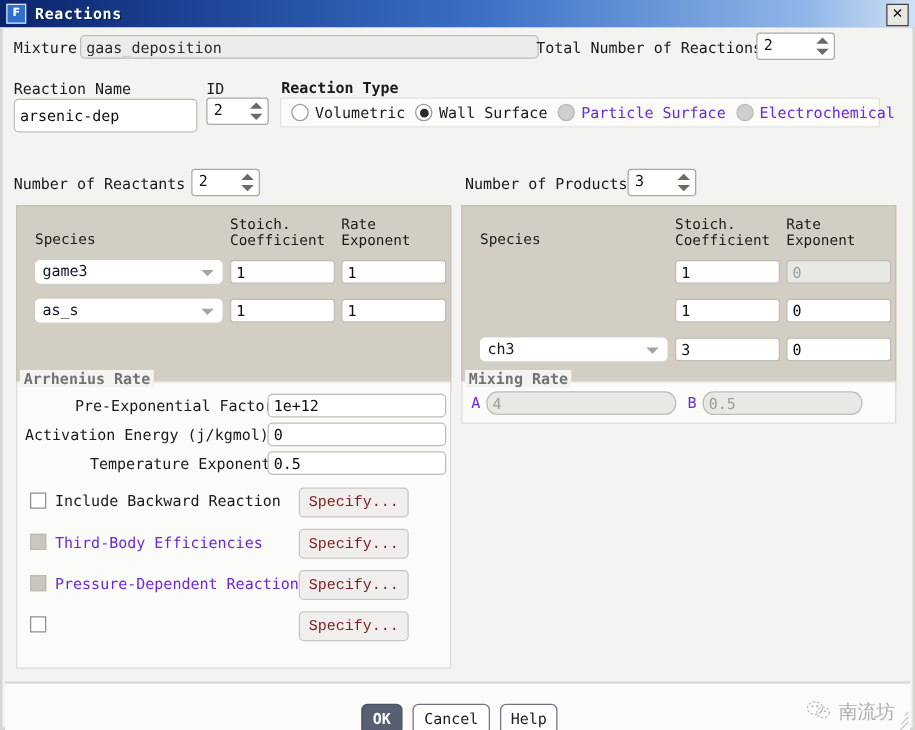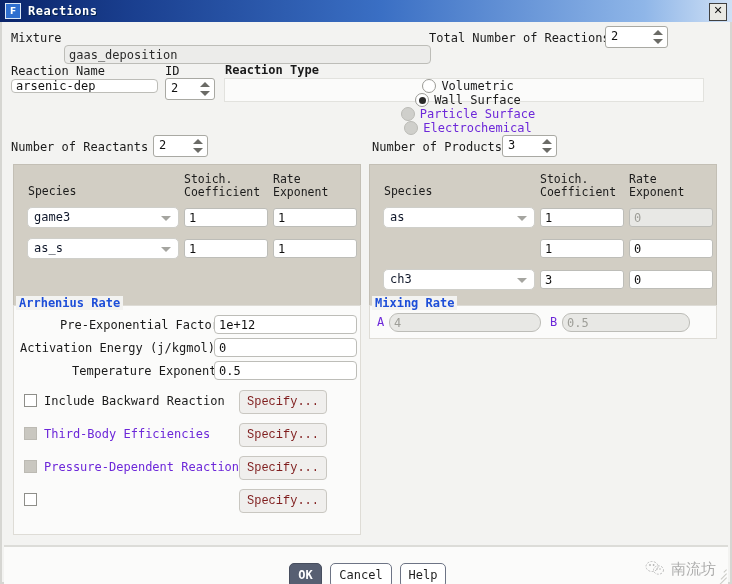--- a/index.html
+++ b/index.html
@@ -220,21 +220,21 @@
   .group {
     position: absolute;
     box-sizing: border-box;
     border: 1px solid #dedcd6;
     background: #fbfbfa;
   }
   .group-title {
     position: absolute;
     font-size: 12px;
     font-weight: bold;
-    color: #1d4ed8;
+    color: #737373;
     background: #f3f3f1;
     padding: 0 3px;
   }
 
   
   .cbox {
     position: absolute;
     width: 13px; height: 13px;
     box-sizing: border-box;
     border: 1px solid #8e8e89;
@@ -326,44 +326,44 @@
 
   <div class="titlebar">
     <div class="title-icon">F</div>
     <div class="title-text">Reactions</div>
     <div class="title-close">✕</div>
   </div>
 
   <div class="client">
 
     <div class="lbl" style="position:absolute;left:9px;top:9px;">Mixture</div>
-    <input class="tin ro" style="position: absolute; left: 62px; top: 23px; width: 367px;" readonly="" value="gaas_deposition">
+    <input class="tin ro" style="position: absolute; left: 62px; top: 6px; width: 367px;" readonly="" value="gaas_deposition">
     <div class="lbl" style="position:absolute;left:427px;top:9px;">Total Number of Reactions</div>
     <div class="spin" style="left:603px;top:4px;width:63px;">
       <span class="val">2</span>
       <span class="arrows">
           <i class="up"></i>
           <i class="dn"></i>
         </span>
     </div>
 
     <div class="lbl" style="position:absolute;left:9px;top:42px;">Reaction Name</div>
-    <input class="tin" style="position: absolute; left: 9px; top: 57px; width: 147px; height: 14px;" value="arsenic-dep">
+    <input class="tin" style="position: absolute; left: 9px; top: 57px; width: 147px; height: 27px;" value="arsenic-dep">
 
     <div class="lbl" style="position:absolute;left:163px;top:42px;">ID</div>
     <div class="spin" style="left:163px;top:56px;width:50px;">
       <span class="val">2</span>
       <span class="arrows">
           <i class="up"></i>
           <i class="dn"></i>
         </span>
     </div>
 
     <div class="lbl" style="position:absolute;left:223px;top:41px;font-weight:bold;">Reaction Type</div>
-    <div class="radio-row" id="reaction-type-row" style="left:222px;top:56px;width:480px;height:24px;flex-direction:column;">
+    <div class="radio-row" id="reaction-type-row" style="left:222px;top:56px;width:480px;height:24px;">
         <div class="radio">
           <span class="dot"></span>
           <span class="lbl">Volumetric</span>
         </div>
         <div class="radio">
           <span class="dot sel"></span>
           <span class="lbl">Wall Surface</span>
         </div>
         <div class="radio">
           <span class="dot off"></span>
@@ -404,21 +404,20 @@
           <i class="up"></i>
           <i class="dn"></i>
         </span>
     </div>
     <div class="species-panel" id="products-panel" style="left:367px;top:142px;width:348px;height:149px;">
       <div class="sp-head" style="left:14px;top:20px;">Species</div>
       <div class="sp-head" style="left:170px;top:8px;">Stoich.
 Coefficient</div>
       <div class="sp-head" style="left:259px;top:8px;">Rate
 Exponent</div>
-    <div class="combo" style="left: 13px; top: 42px; width: 152px;"><span>as</span><span class="arw"></span></div>
         <input class="tin" value="1" style="position: absolute; left: 170px; top: 43px; width: 84px; border-radius: 3px;">
         <input class="tin disabled" disabled="" value="0" style="position: absolute; left: 259px; top: 43px; width: 84px; border-radius: 3px;">
         <input class="tin" value="1" style="position: absolute; left: 170px; top: 74px; width: 84px; border-radius: 3px;">
         <input class="tin" value="0" style="position: absolute; left: 259px; top: 74px; width: 84px; border-radius: 3px;">
         <div class="combo" style="left: 13px; top: 104px; width: 152px;"><span>ch3</span><span class="arw"></span></div>
         <input class="tin" value="3" style="position: absolute; left: 170px; top: 105px; width: 84px; border-radius: 3px;">
         <input class="tin" value="0" style="position: absolute; left: 259px; top: 105px; width: 84px; border-radius: 3px;">
       </div>
 
     <div class="group-title" style="left:14px;top:274px;z-index:3;">Arrhenius Rate</div>

